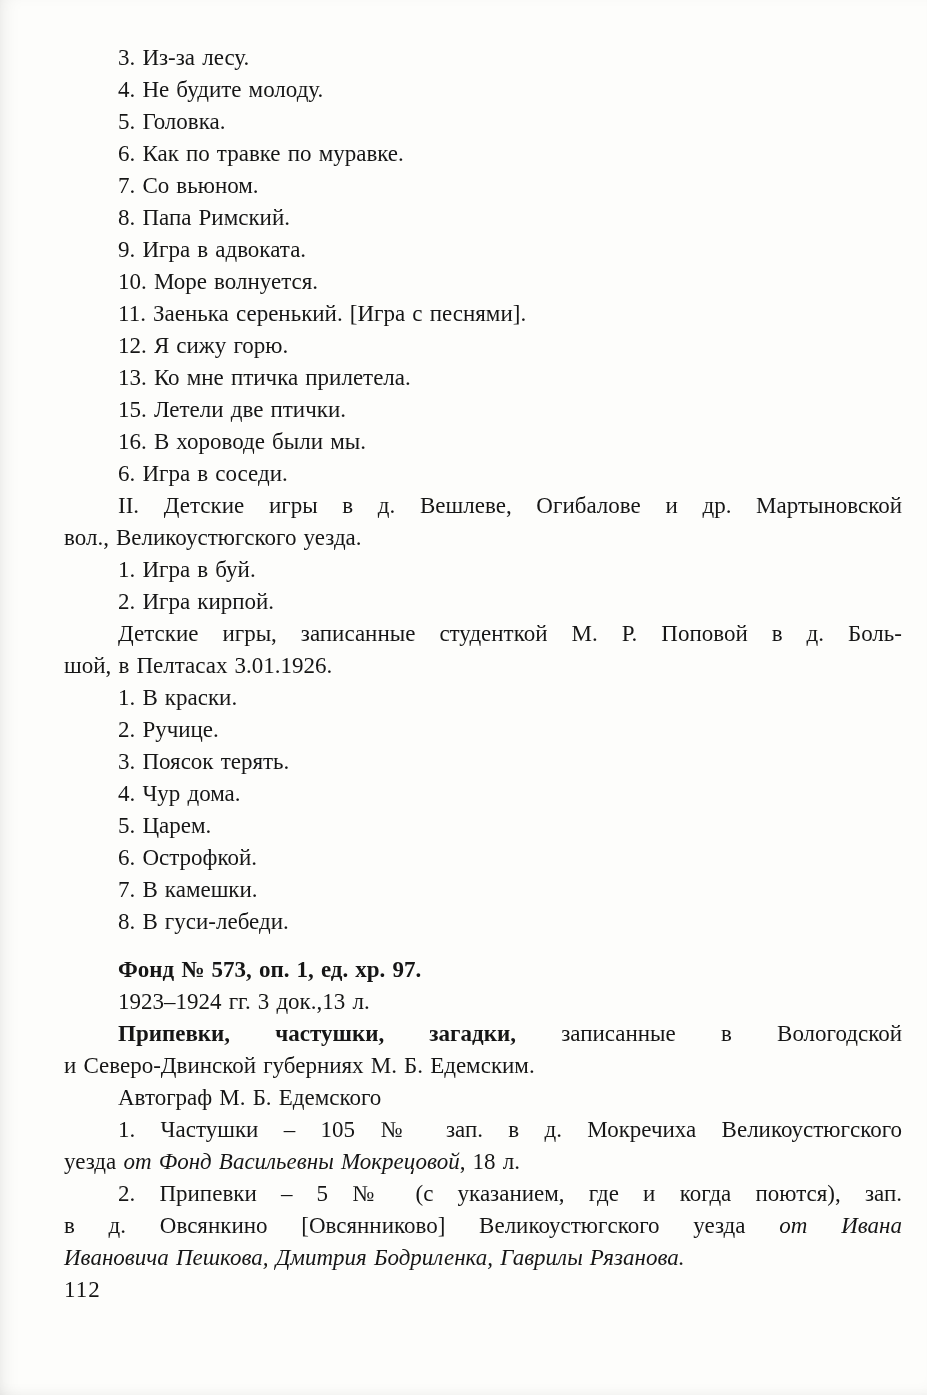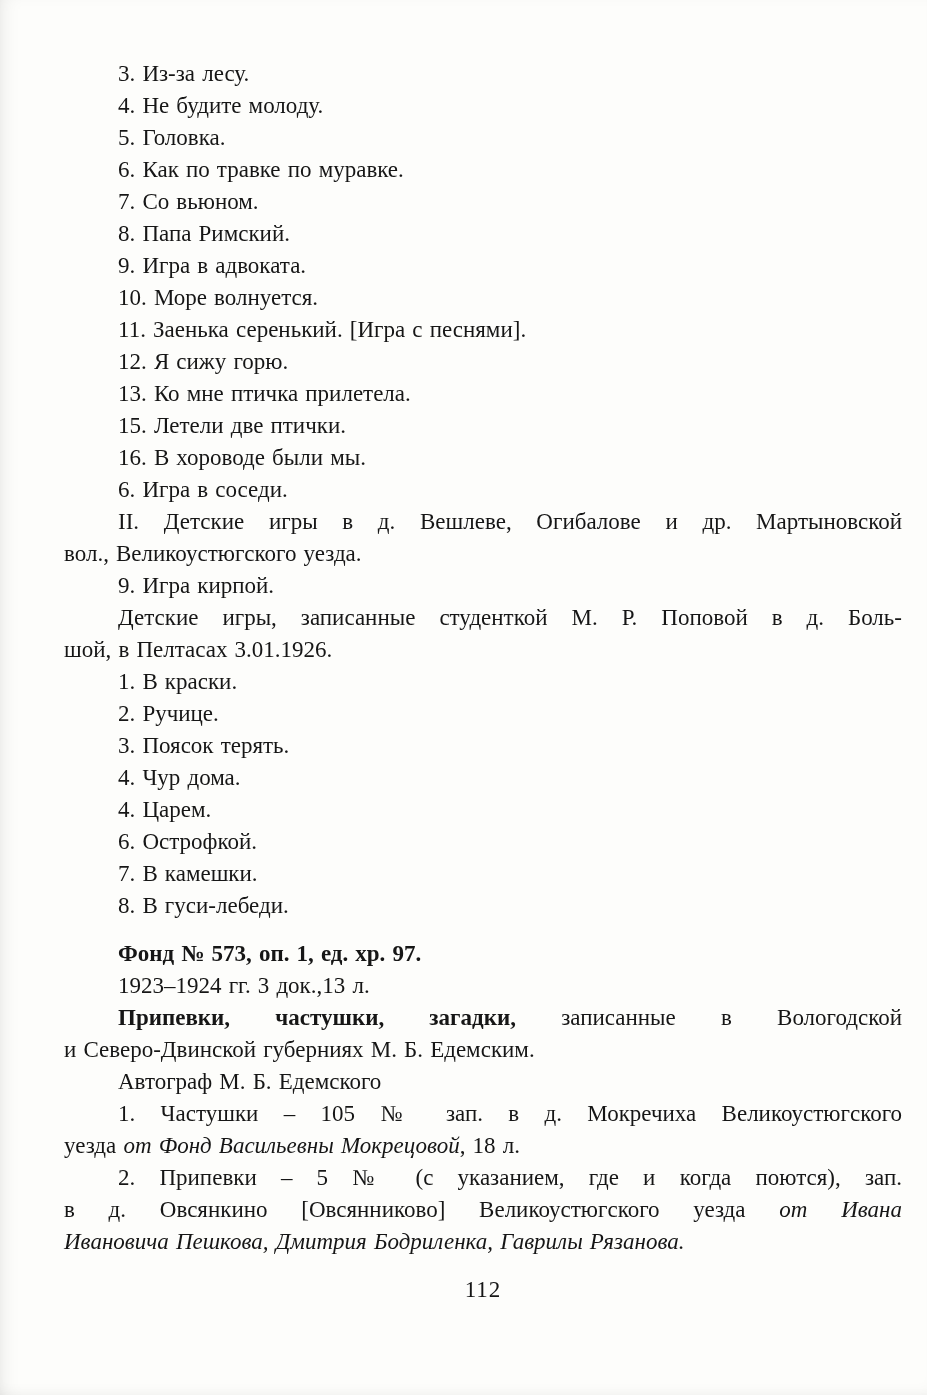--- a/index.html
+++ b/index.html
@@ -13,40 +13,38 @@
     height: 1395px;
     background: #fdfdfb;
     box-shadow: inset 12px 0 24px -18px rgba(0,0,0,0.18), inset 0 -10px 20px -16px rgba(0,0,0,0.10);
     overflow: hidden;
     font-family: "Liberation Serif", "DejaVu Serif", serif;
     color: #161616;
   }
   .text-block {
     position: absolute;
     left: 64px;
-    top: 58px;
+    top: 42px;
     width: 838px;
     font-size: 23px;
     line-height: 32px;
     word-spacing: 0.06em;
   }
   .line {
     white-space: normal;
   }
   .indent { padding-left: 54px; }
   .justify {
     text-align: justify;
     text-align-last: justify;
   }
   .bold   { font-weight: bold; }
   .italic { font-style: italic; }
   .gap-top { margin-top: 16px; }
   .page-number {
-    margin-top: 16px;
-    text-align: center;
     letter-spacing: 1px;
   }
 </style>
 </head>
 <body>
 
 <div class="page">
   <div class="text-block">
 
     <div class="line indent">3. Из-за лесу.</div>
@@ -59,29 +57,30 @@
     <div class="line indent">10. Море волнуется.</div>
     <div class="line indent">11. Заенька серенький. [Игра с песнями].</div>
     <div class="line indent">12. Я сижу горю.</div>
     <div class="line indent">13. Ко мне птичка прилетела.</div>
     <div class="line indent">15. Летели две птички.</div>
     <div class="line indent">16. В хороводе были мы.</div>
     <div class="line indent">6. Игра в соседи.</div>
 
     <div class="line indent justify">II. Детские игры в д. Вешлеве, Огибалове и др. Мартыновской</div>
     <div class="line">вол., Великоустюгского уезда.</div>
-    <div class="line indent">9. Игра кирпой.</div>
+    <div class="line indent">1. Игра в буй.</div>
+    <div class="line indent">2. Игра кирпой.</div>
 
     <div class="line indent justify">Детские игры, записанные студенткой М. Р. Поповой в д. Боль-</div>
     <div class="line">шой, в Пелтасах 3.01.1926.</div>
     <div class="line indent">1. В краски.</div>
     <div class="line indent">2. Ручице.</div>
     <div class="line indent">3. Поясок терять.</div>
     <div class="line indent">4. Чур дома.</div>
-    <div class="line indent">4. Царем.</div>
+    <div class="line indent">5. Царем.</div>
     <div class="line indent">6. Острофкой.</div>
     <div class="line indent">7. В камешки.</div>
     <div class="line indent">8. В гуси-лебеди.</div>
 
     <div class="line indent bold gap-top">Фонд № 573, оп. 1, ед. хр. 97.</div>
     <div class="line indent">1923–1924 гг. 3 док.,13 л.</div>
 
     <div class="line indent justify"><span class="bold">Припевки, частушки, загадки,</span>
       <span>записанные в Вологодской</span></div>
     <div class="line">и Северо-Двинской губерниях М. Б. Едемским.</div>

